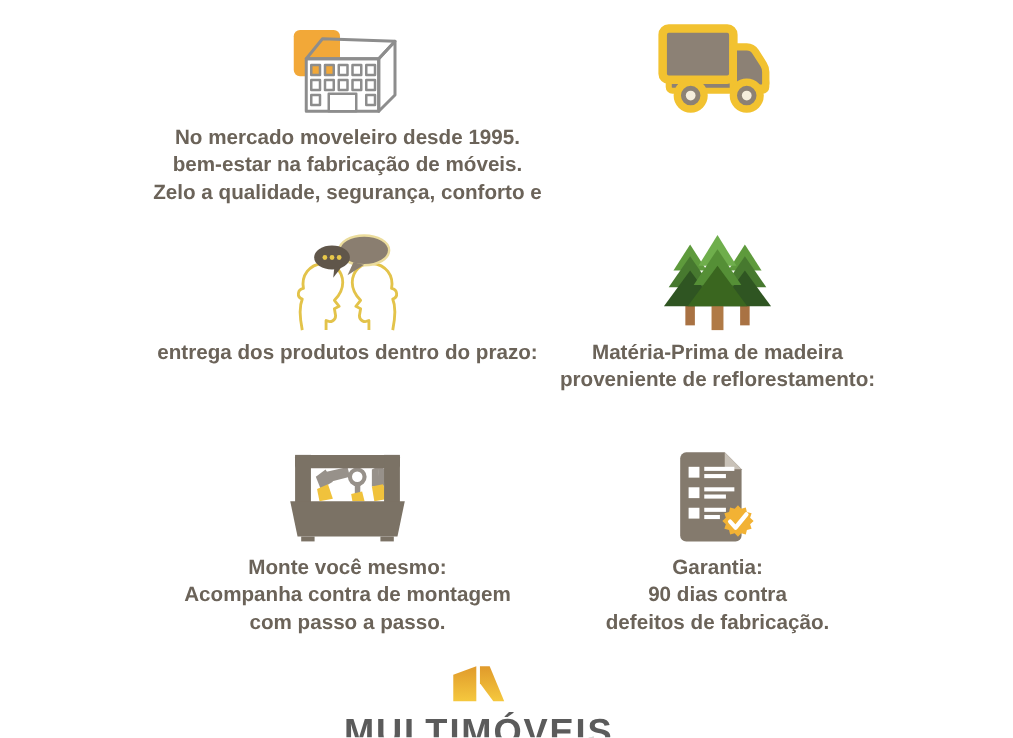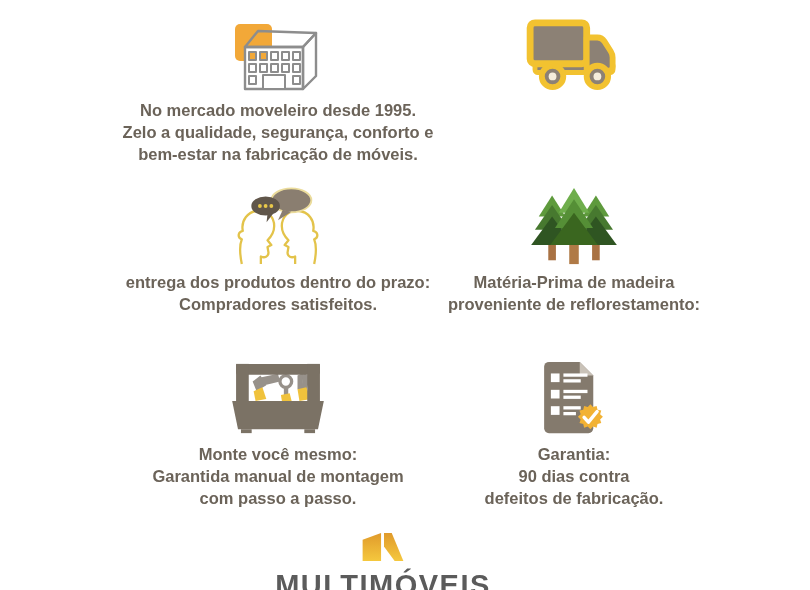--- a/index.html
+++ b/index.html
@@ -63,22 +63,22 @@
               <rect x="61" y="50" width="7" height="8" fill="#FFFFFF"></rect>
               <rect x="17" y="62" width="7" height="8" fill="#FFFFFF"></rect>
               <rect x="31" y="61" width="22" height="14" fill="#FFFFFF"></rect>
               <rect x="61" y="62" width="7" height="8" fill="#FFFFFF"></rect>
             </g>
           </g>
         </svg>
       </div>
       <div class="caption">
         <div>No mercado moveleiro desde 1995.</div>
+        <div>bem-estar na fabricação de móveis.</div>
         <div>Zelo a qualidade, segurança, conforto e</div>
-        <div>bem-estar na fabricação de móveis.</div>
       </div>
     </div>
 
     <div class="feature">
       <div class="icon-box">
         <svg width="102" height="78" viewBox="0 0 104 80">
           <rect x="12" y="48" width="80" height="10" rx="3" fill="#8C8175" stroke="#F2C230" stroke-width="5"></rect>
           <rect x="7" y="7" width="58" height="42" rx="5" fill="#8C8175" stroke="#F2C230" stroke-width="7"></rect>
           <path d="M65,22 h11 c3,0 5.6,1.5 7.2,4 l6.6,10.4 c1.2,1.9 1.8,4 1.8,6.2 V52 a4,4 0 0 1 -4,4 H65 Z" fill="#8C8175" stroke="#F2C230" stroke-width="6" stroke-linejoin="round"></path>
           <circle cx="30" cy="62" r="11" fill="#8C8175" stroke="#F2C230" stroke-width="6"></circle>
@@ -103,21 +103,20 @@
             <ellipse cx="39" cy="21" rx="15" ry="10" fill="#60564A"></ellipse>
             <polygon points="41,29 40,38 47,29" fill="#60564A"></polygon>
             <circle cx="33" cy="21" r="2" fill="#E8C84A"></circle>
             <circle cx="39" cy="21" r="2" fill="#E8C84A"></circle>
             <circle cx="45" cy="21" r="2" fill="#E8C84A"></circle>
           </g>
         </svg>
       </div>
       <div class="caption">
         <div>entrega dos produtos dentro do prazo:</div>
-        <div>Compradores satisfeitos.</div>
       </div>
     </div>
 
     <div class="feature">
       <div class="icon-box">
         <svg width="100" height="80" viewBox="0 0 104 84">
           <rect x="25" y="58" width="8" height="20" fill="#A97243"></rect>
           <polygon points="29,10 15,32 43,32" fill="#5E9A3C"></polygon>
           <polygon points="29,20 11,46 47,46" fill="#47792F"></polygon>
           <polygon points="29,32 7,62 51,62" fill="#2F5522"></polygon>
@@ -158,21 +157,21 @@
             <rect x="9" y="4" width="13" height="40"></rect>
             <rect x="82" y="4" width="13" height="40"></rect>
             <polygon points="5,42 99,42 93,71 11,71"></polygon>
             <rect x="14" y="71" width="11" height="4"></rect>
             <rect x="79" y="71" width="11" height="4"></rect>
           </g>
         </svg>
       </div>
       <div class="caption">
         <div>Monte você mesmo:</div>
-        <div>Garantida manual de montagem</div>
+        <div>Acompanha contra de montagem</div>
         <div>com passo a passo.</div>
       </div>
     </div>
 
     <div class="feature">
       <div class="icon-box">
         <svg width="90" height="79" viewBox="0 0 92 82">
           <path d="M20,3 H52 L66,17 V72 a5,5 0 0 1 -5,5 H20 a5,5 0 0 1 -5,-5 V8 a5,5 0 0 1 5,-5 Z" fill="#847A6D"></path>
           <polygon points="52,3 66,17 52,17" fill="#C9C2B8"></polygon>
           <g fill="#FFFFFF">

